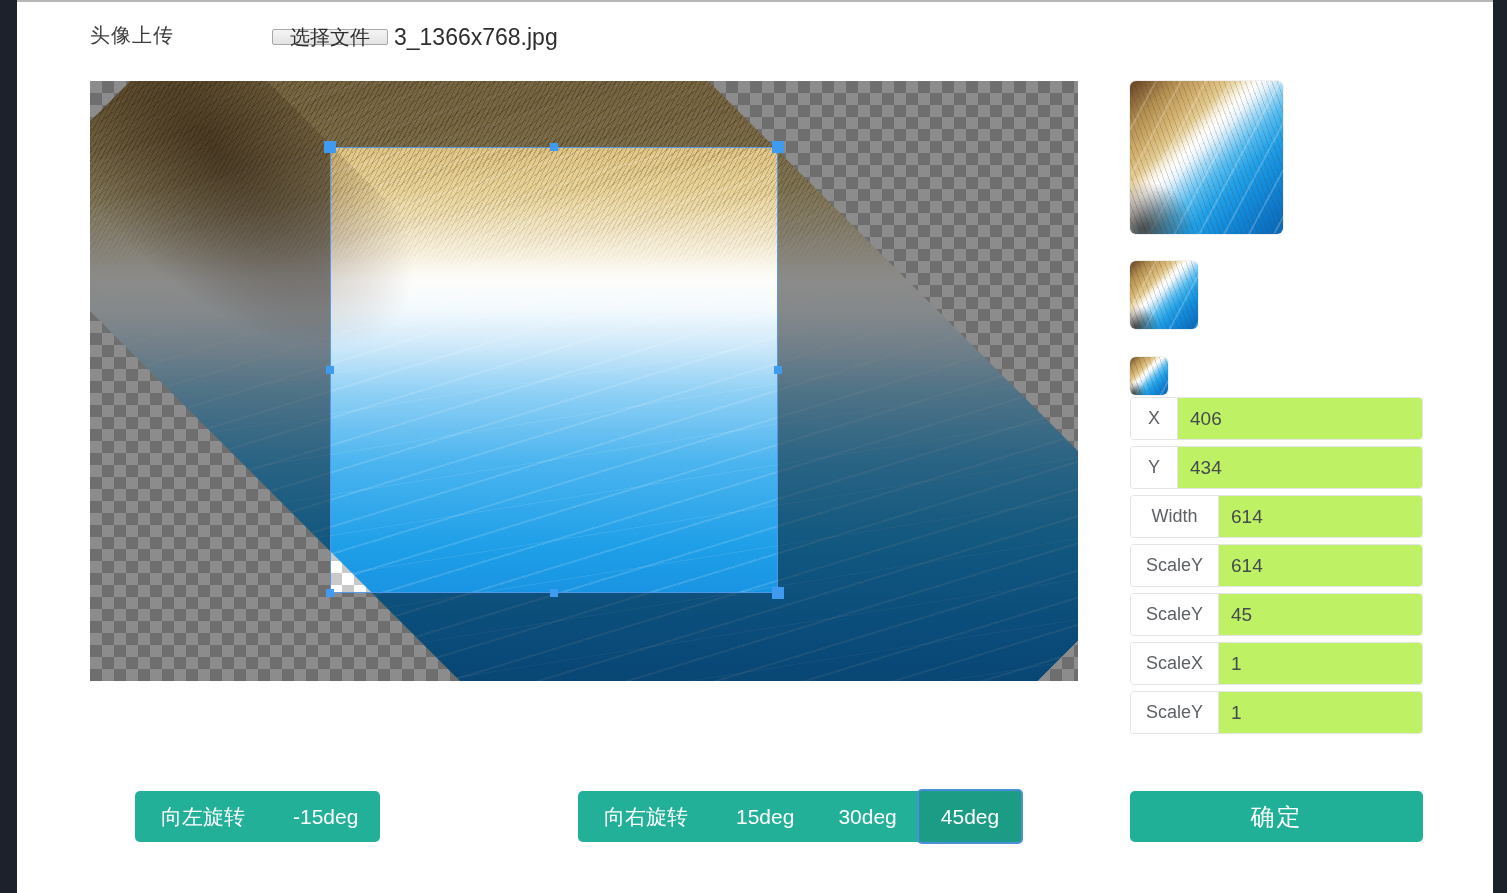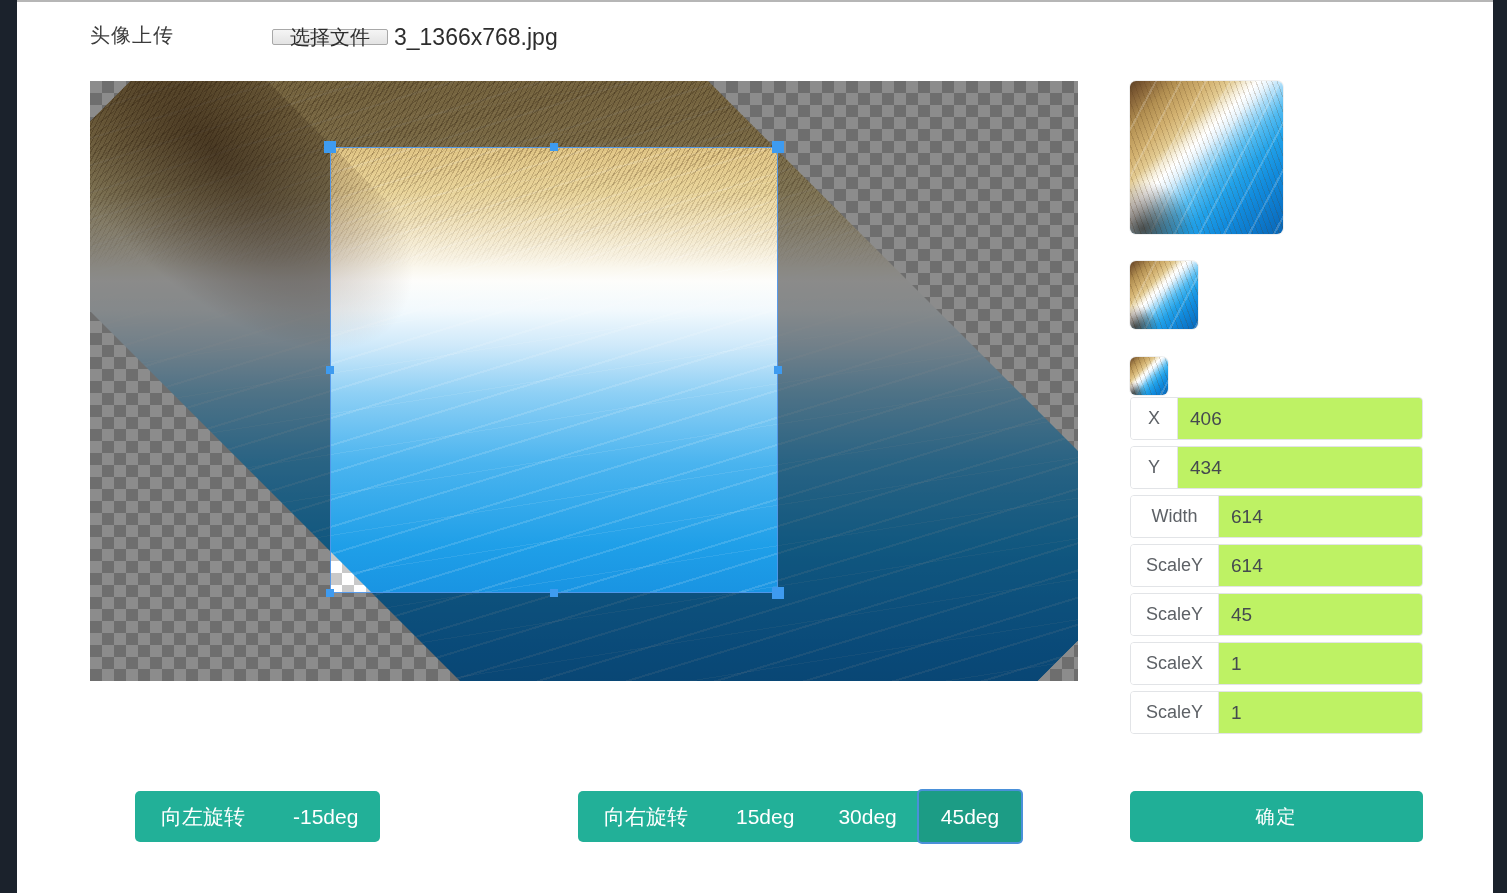--- a/index.html
+++ b/index.html
@@ -335,21 +335,21 @@
 
   .confirm-btn {
     position: absolute;
     left: 1130px;
     top: 791px;
     width: 293px;
     height: 51px;
     display: flex;
     align-items: center;
     justify-content: center;
-    font-size: 19px;
+    font-size: 24px;
     letter-spacing: 2px;
     color: #ffffff;
     background: #20af97;
     border: none;
     border-radius: 5px;
     cursor: pointer;
     font-family: inherit;
   }
 </style>
 </head>

